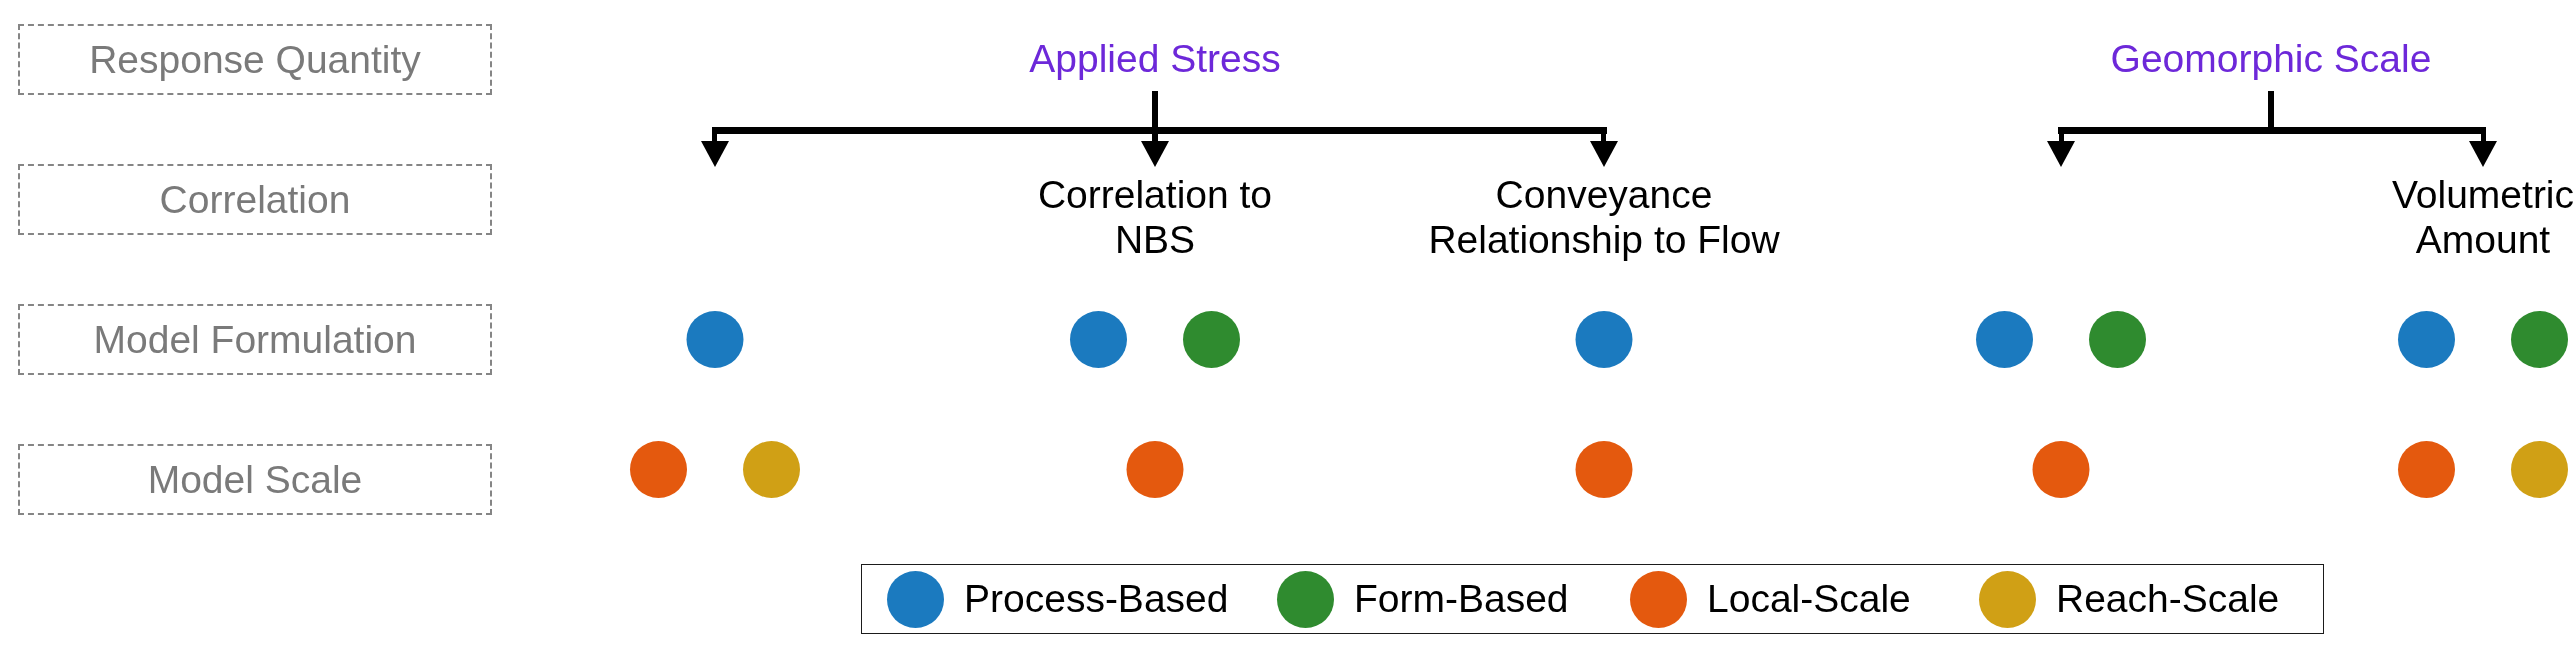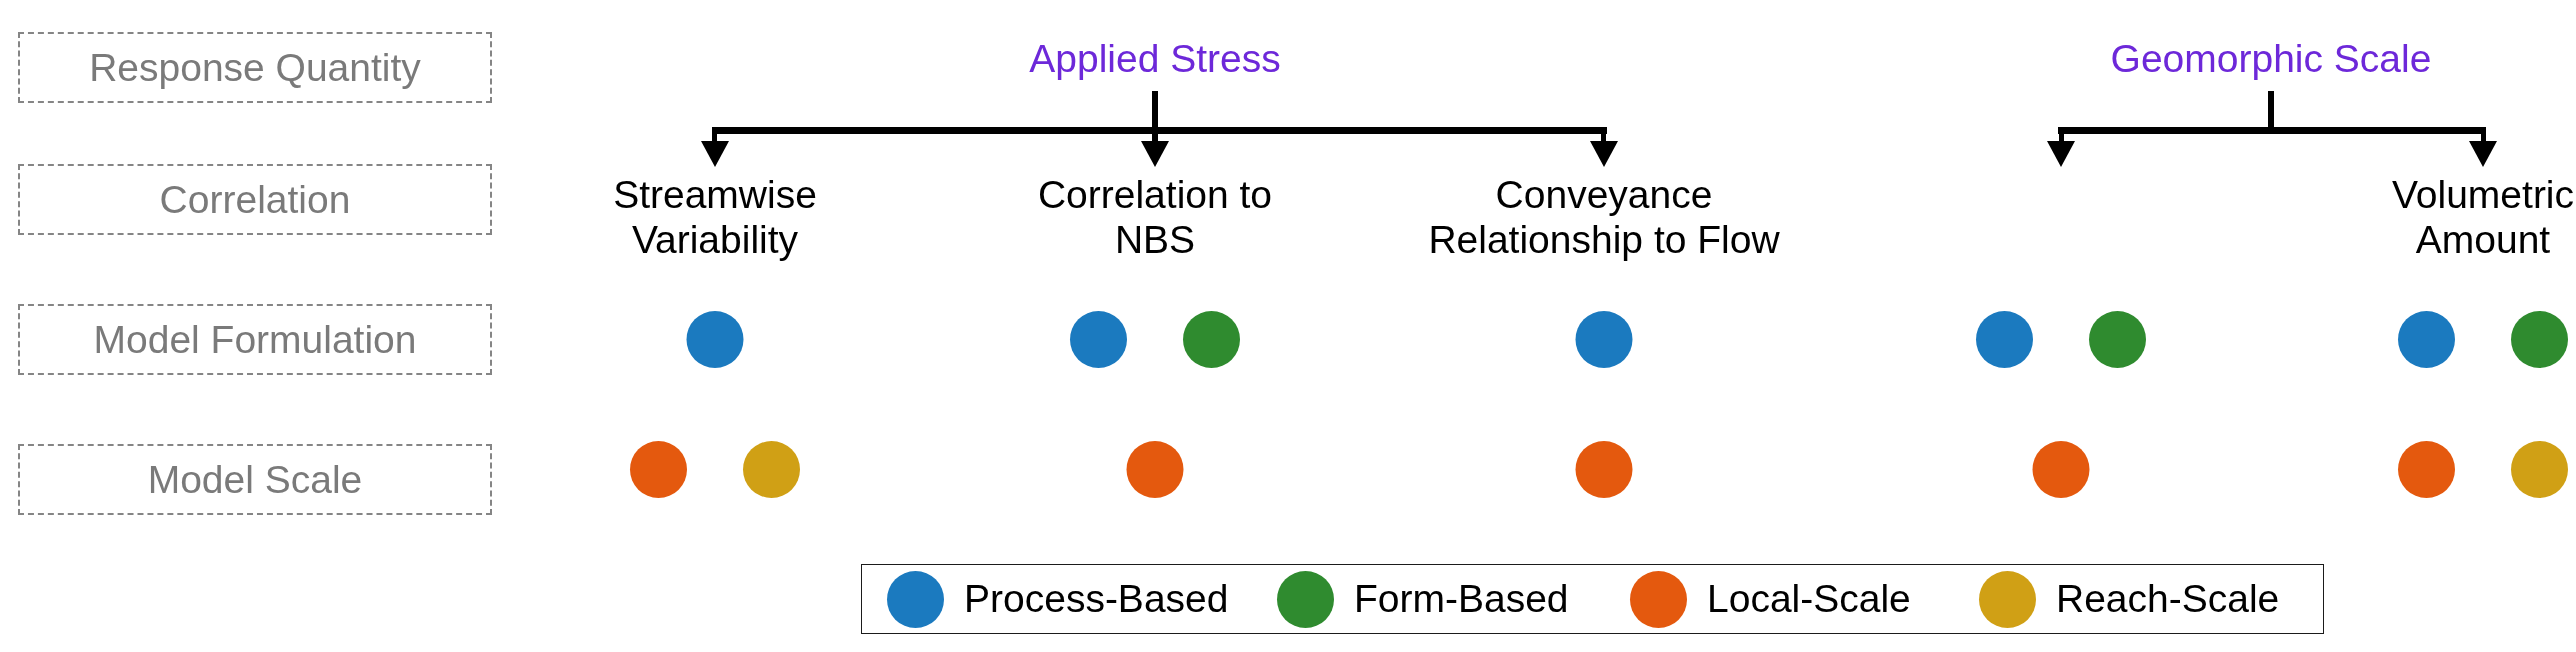--- a/index.html
+++ b/index.html
@@ -42,21 +42,21 @@
     border:1.8px solid #1b1b1b;box-sizing:border-box;background:#fff;
   }
   .legend-item{position:absolute;top:0;height:100%;display:flex;align-items:center;gap:20px;}
   .legend-item .label{font-size:39px;color:#000;white-space:nowrap;}
 </style>
 </head>
 <body>
 
 <div class="canvas">
 
-  <div class="rowbox" style="top:32px">
+  <div class="rowbox" style="top:24px">
     <span class="lbl">Response Quantity</span>
   </div>
   <div class="rowbox" style="top:164px">
     <span class="lbl">Correlation</span>
   </div>
   <div class="rowbox" style="top:304px">
     <span class="lbl">Model Formulation</span>
   </div>
   <div class="rowbox" style="top:444px">
     <span class="lbl">Model Scale</span>
@@ -73,24 +73,20 @@
   <div class="tri" style="left:1155px;top:141px"></div>
   <div class="tri" style="left:1604px;top:141px"></div>
 
   <div class="vline" style="left:2268px;top:91px;height:40px"></div>
   <div class="bar" style="left:2058px;top:127px;width:428px"></div>
   <div class="vline thin" style="left:2059px;top:127px;height:19.3px"></div>
   <div class="vline thin" style="left:2481px;top:127px;height:19.3px"></div>
   <div class="tri" style="left:2061px;top:141px"></div>
   <div class="tri" style="left:2483px;top:141px"></div>
 
-  <div class="assess" style="left:715px">
-    <div>Streamwise</div>
-    <div>Variability</div>
-  </div>
   <div class="assess" style="left:1155px">
     <div>Correlation to</div>
     <div>NBS</div>
   </div>
   <div class="assess" style="left:1604px">
     <div>Conveyance</div>
     <div>Relationship to Flow</div>
   </div>
   <div class="assess" style="left:2483px">
     <div>Volumetric</div>

